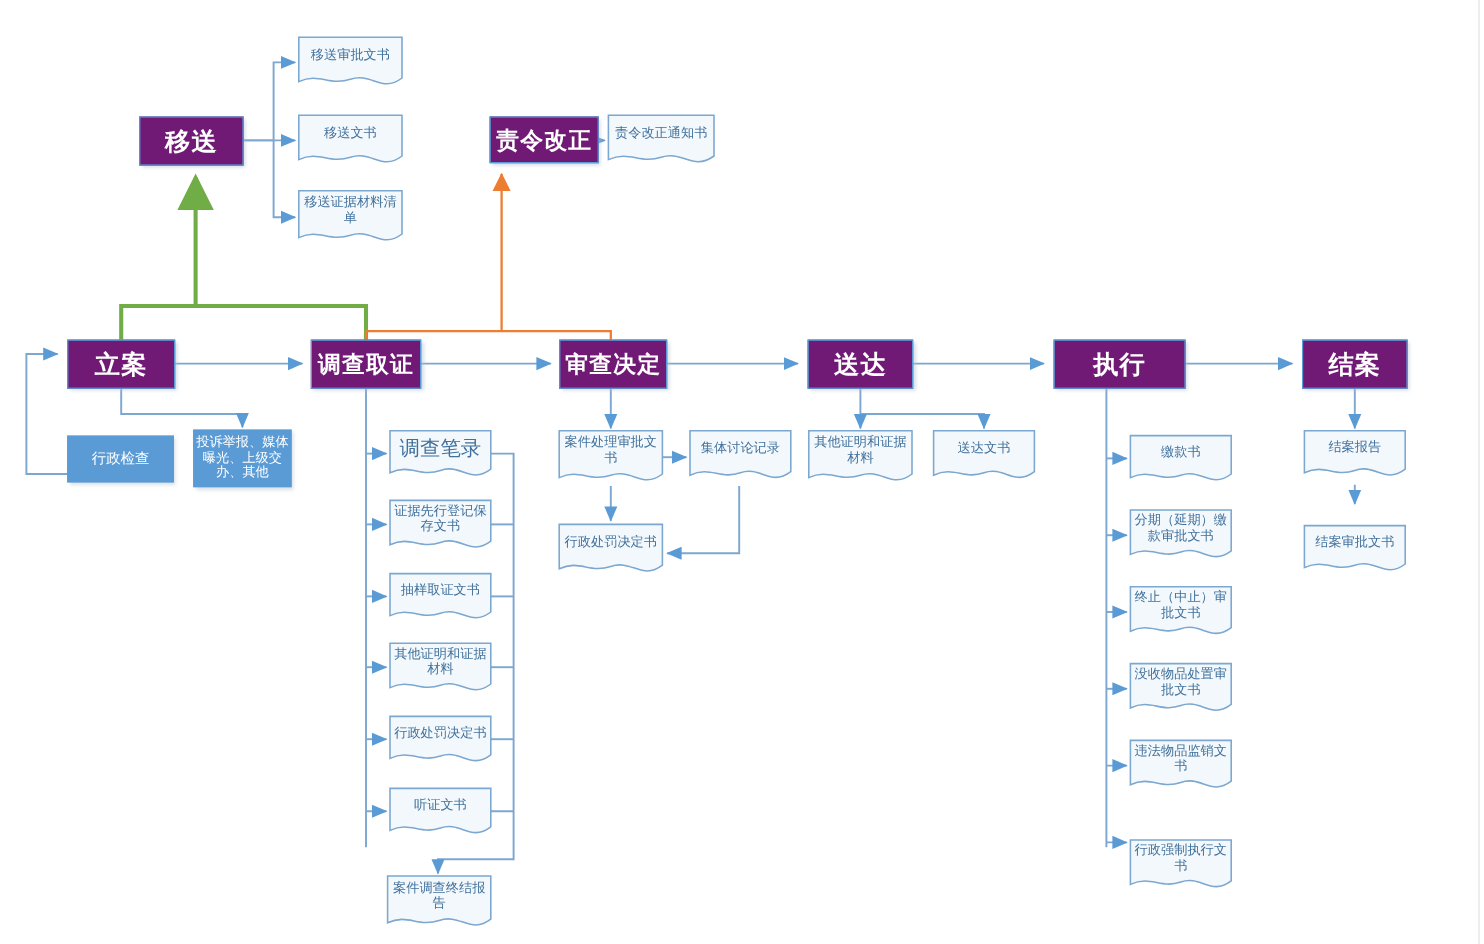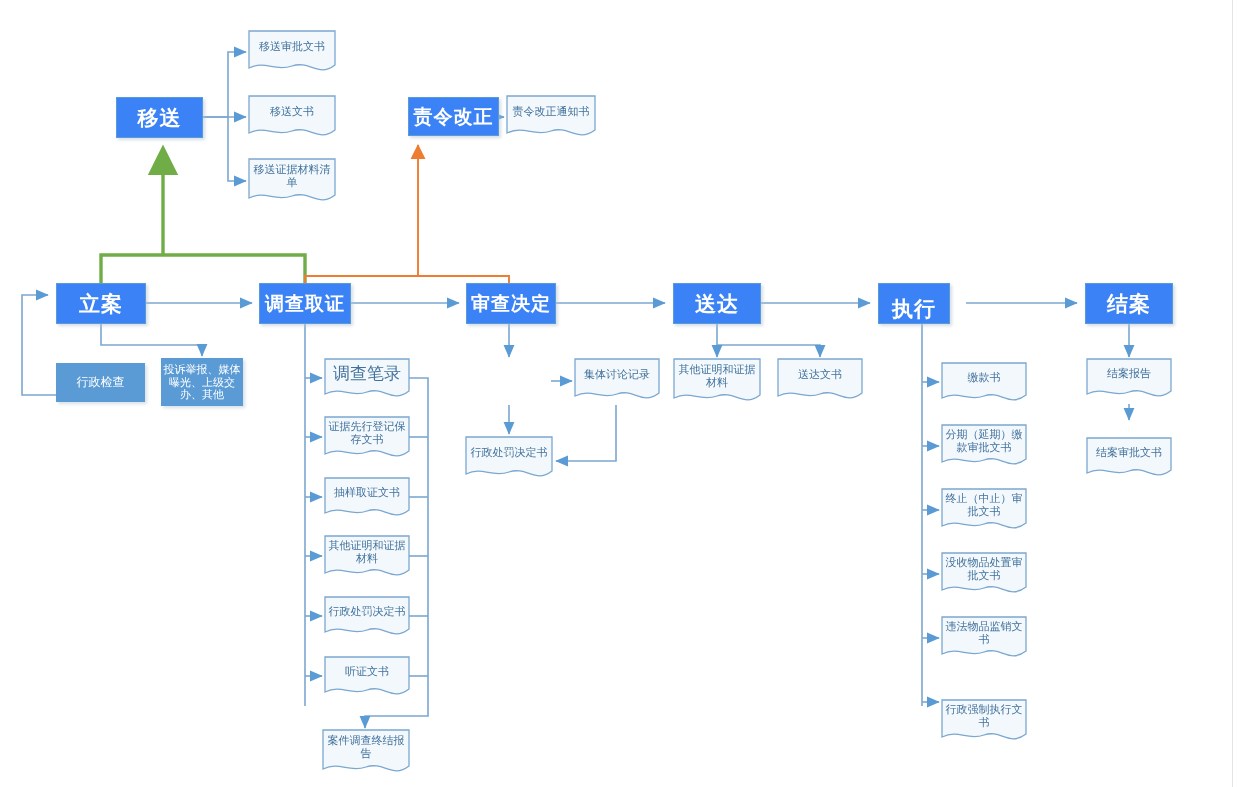--- a/index.html
+++ b/index.html
@@ -3,21 +3,21 @@
 <meta charset="utf-8">
 <style>
   html,body{margin:0;padding:0;background:#fff;}
   body{font-family:"Liberation Sans","DejaVu Sans",sans-serif;}
   #canvas{position:relative;width:1237px;height:787px;background:#fff;overflow:hidden;}
   #edges{position:absolute;left:0;top:0;width:1237px;height:787px;}
   .node{position:absolute;box-sizing:border-box;}
 
   
   .stage{
-    background:#3b82f6;
+    background:#701a75;
     border:1px solid #5B9BD5;
     color:#ffffff;
     font-weight:bold;
     display:flex;align-items:center;justify-content:center;
     text-align:center;
     letter-spacing:1px;
     box-shadow:2px 2px 3px rgba(180,195,210,.55);
   }
 
   
@@ -135,21 +135,21 @@
   </div>
   <div class="node stage" style="left:259px;top:283px;width:92px;height:41px;font-size:19px;">
     <span>调查取证</span>
   </div>
   <div class="node stage" style="left:466px;top:283px;width:90px;height:41px;font-size:19px;">
     <span>审查决定</span>
   </div>
   <div class="node stage" style="left:673px;top:283px;width:88px;height:41px;font-size:21px;">
     <span>送达</span>
   </div>
-  <div class="node stage" style="left:878px;top:283px;width:72px;height:41px;font-size:21px;align-items:flex-end;">
+  <div class="node stage" style="left:878px;top:283px;width:110px;height:41px;font-size:21px;">
     <span>执行</span>
   </div>
   <div class="node stage" style="left:1085px;top:283px;width:88px;height:41px;font-size:21px;">
     <span>结案</span>
   </div>
 
   <div class="node stage" style="left:116px;top:97px;width:87px;height:41px;font-size:21px;">
     <span>移送</span>
   </div>
   <div class="node stage" style="left:372px;top:97px;width:91px;height:39px;font-size:19px;margin-left:36px;">
@@ -225,20 +225,26 @@
       </svg>
     <div class="doclabel" style="height:32px;font-size:11px;">听证文书</div>
   </div>
   <div class="doc" style="left:322px;top:729px;width:88px;height:48px;">
     <svg width="88" height="48" viewBox="0 0 88 48" preserveAspectRatio="none">
         <path d="M1,1 H87 V37 C70,50 62,32 44,38 C26,44 18,32 1,40 Z" fill="#F3F8FC" stroke="#7BA7D0" stroke-width="1.3"></path>
       </svg>
     <div class="doclabel" style="height:36px;font-size:11px;">案件调查终结报告</div>
   </div>
 
+  <div class="doc" style="left:465px;top:358px;width:88px;height:48px;">
+    <svg width="88" height="48" viewBox="0 0 88 48" preserveAspectRatio="none">
+        <path d="M1,1 H87 V37 C70,50 62,32 44,38 C26,44 18,32 1,40 Z" fill="#F3F8FC" stroke="#7BA7D0" stroke-width="1.3"></path>
+      </svg>
+    <div class="doclabel" style="height:36px;font-size:11px;">案件处理审批文书</div>
+  </div>
   <div class="doc" style="left:574px;top:358px;width:86px;height:46px;">
     <svg width="86" height="46" viewBox="0 0 86 46" preserveAspectRatio="none">
         <path d="M1,1 H85 V35 C68,48 60,30 43,36 C26,42 18,30 1,38 Z" fill="#F3F8FC" stroke="#7BA7D0" stroke-width="1.3"></path>
       </svg>
     <div class="doclabel" style="height:34px;font-size:11px;">集体讨论记录</div>
   </div>
   <div class="doc" style="left:465px;top:436px;width:88px;height:46px;">
     <svg width="88" height="46" viewBox="0 0 88 46" preserveAspectRatio="none">
         <path d="M1,1 H87 V35 C70,48 62,30 44,36 C26,42 18,30 1,38 Z" fill="#F3F8FC" stroke="#7BA7D0" stroke-width="1.3"></path>
       </svg>

